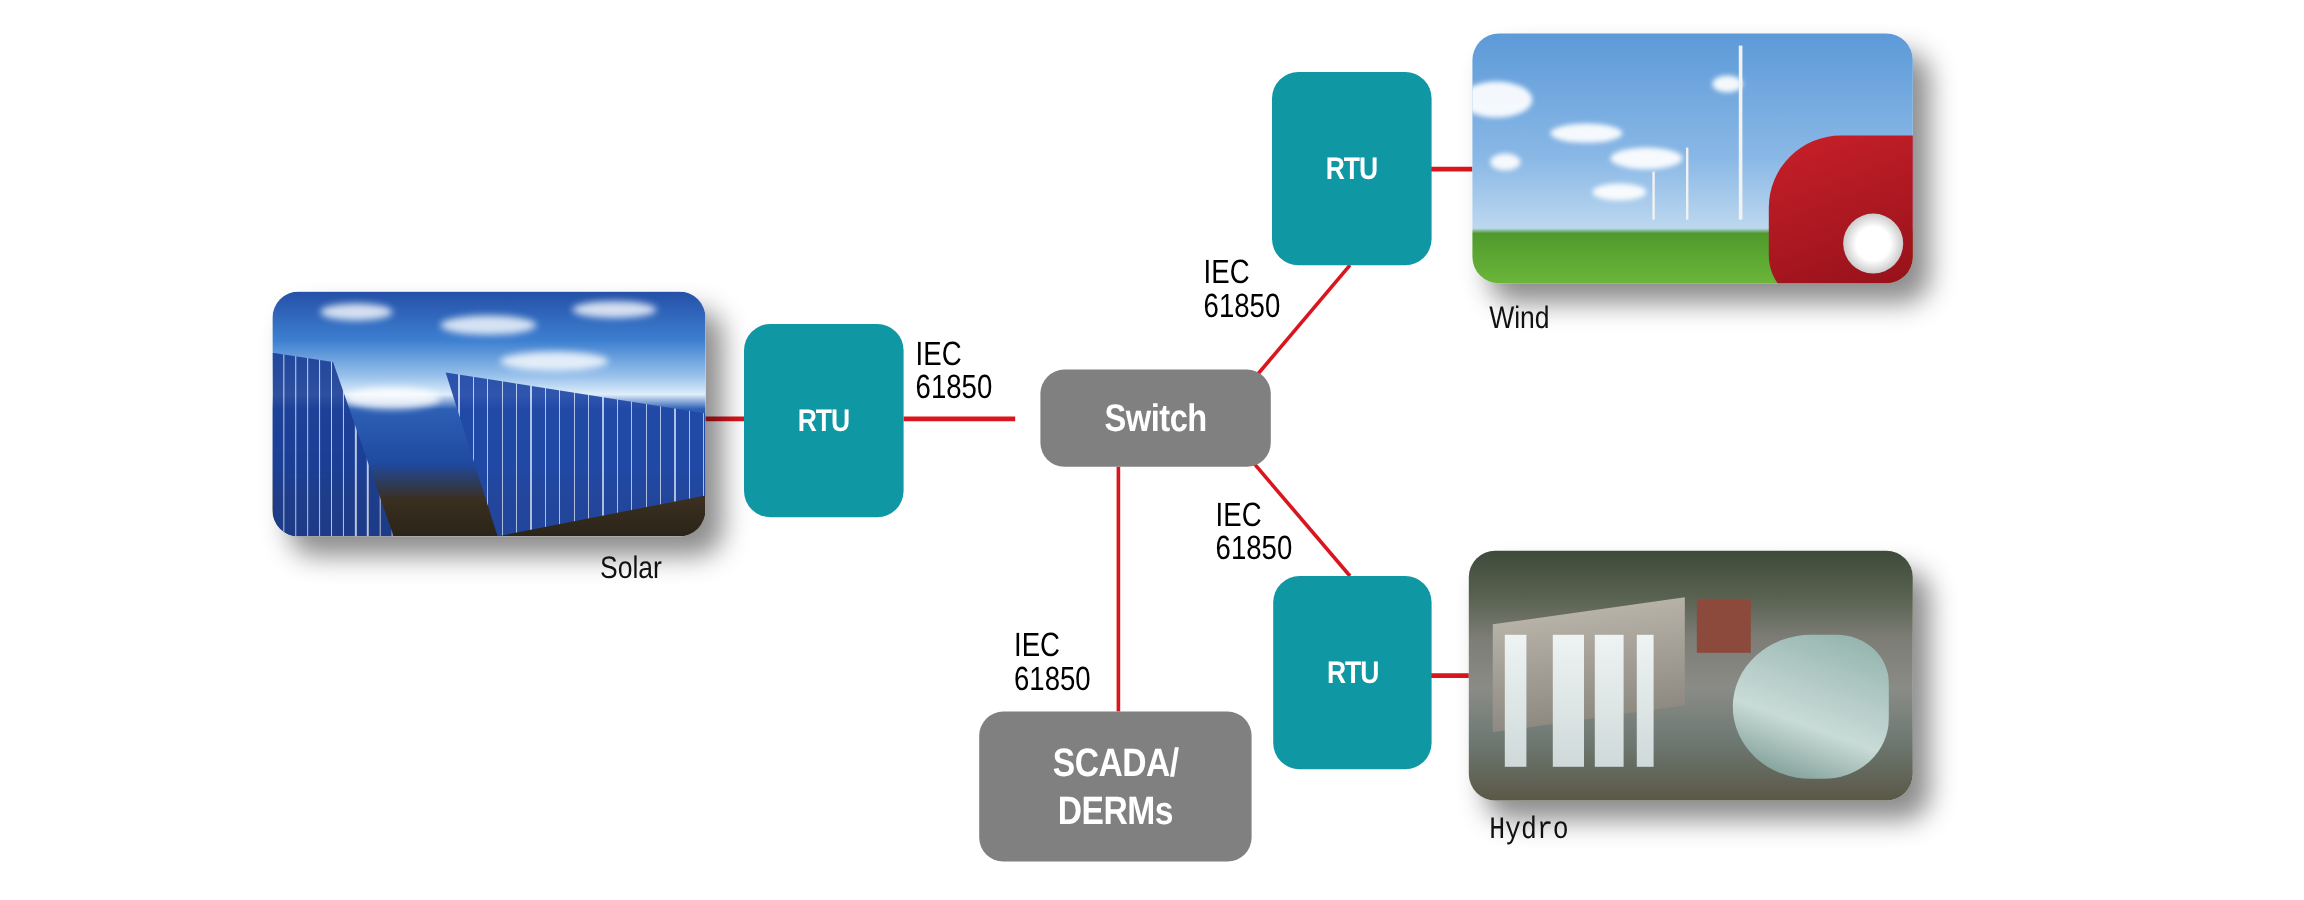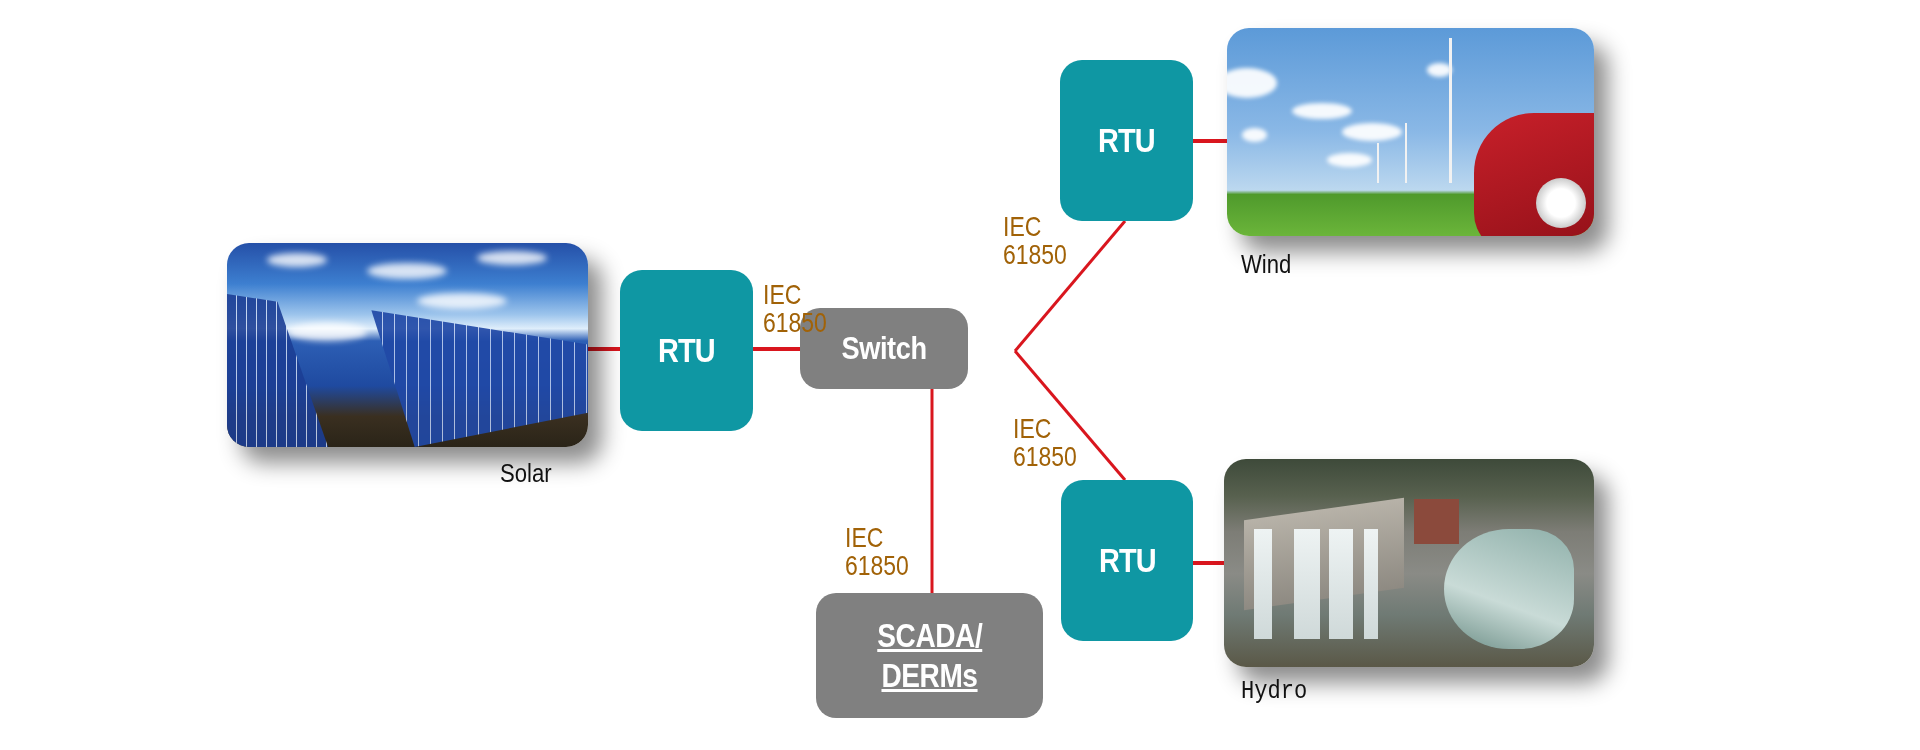--- a/index.html
+++ b/index.html
@@ -1,24 +1,24 @@
 <!DOCTYPE html>
 <html><head>
 <meta charset="utf-8">
 <style>
   html,body{margin:0;padding:0;background:#ffffff;}
   body{width:1920px;height:750px;position:relative;overflow:hidden;font-family:"Liberation Sans",sans-serif;}
   svg.links{position:absolute;left:0;top:0;width:1920px;height:750px;}
   .node{position:absolute;display:flex;align-items:center;justify-content:center;text-align:center;color:#ffffff;font-weight:bold;font-family:"Liberation Sans Narrow","Liberation Sans",sans-serif;transform-origin:center;}
-  .rtu{background:#0f97a3;border-radius:22px;font-size:34px;letter-spacing:-1px;}
+  .rtu{background:#0f97a3;border-radius:22px;font-size:26px;letter-spacing:-1px;}
   .gray{background:#808080;border-radius:20px;}
   .switch{font-size:32px;letter-spacing:-0.5px;}
-  .scada{font-size:33px;line-height:40px;letter-spacing:-0.5px;text-decoration:underline;}
+  .scada{font-size:33px;line-height:40px;letter-spacing:-0.5px;}
   .node span{display:inline-block;transform:scaleX(0.85);}
-  .iec{position:absolute;color:#a16207;font-size:28px;line-height:28px;font-family:"Liberation Sans",sans-serif;}
+  .iec{position:absolute;color:#000000;font-size:28px;line-height:28px;font-family:"Liberation Sans",sans-serif;}
   .iec span{display:block;transform:scaleX(0.82);transform-origin:left;}
   .photo{position:absolute;border-radius:22px;overflow:hidden;box-shadow:14px 16px 22px rgba(0,0,0,0.45);}
   .caption{position:absolute;font-size:26px;color:#111;}
   .caption span{display:inline-block;transform:scaleX(0.85);transform-origin:left;}
   
   .solar{left:227px;top:243px;width:361px;height:204px;
     background:
       linear-gradient(100deg, transparent 0 26%, rgba(20,40,110,0.0) 26%),
       linear-gradient(180deg,#2550a8 0%,#3d7fd0 20%,#9cc4ec 35%,#dfeefb 42%,#2d5fb5 48%,#1f4aa0 70%,#3a2f20 85%,#2a2418 100%);}
   .solar .p1{position:absolute;left:0;top:25%;width:28%;height:75%;background:repeating-linear-gradient(90deg,#1c3f95 0 9px,#c9d6f0 9px 10px),#1c3f95;opacity:0.9;clip-path:polygon(0 0,50% 5%,100% 100%,0 100%);}
@@ -90,21 +90,21 @@
 <div class="node rtu" style="left:620px;top:270px;width:133px;height:161px;">
   <span>RTU</span>
 </div>
 <div class="node rtu" style="left:1060px;top:60px;width:133px;height:161px;">
   <span>RTU</span>
 </div>
 <div class="node rtu" style="left:1061px;top:480px;width:132px;height:161px;">
   <span>RTU</span>
 </div>
 
-<div class="node gray switch" style="left:800px;top:308px;width:168px;height:81px;">
+<div class="node gray switch" style="left:867px;top:308px;width:192px;height:81px;">
   <span>Switch</span>
 </div>
 
 <div class="node gray scada" style="left:816px;top:593px;width:227px;height:125px;flex-direction:column;">
   <span>SCADA/</span>
   <span>DERMs</span>
 </div>
 
 <div class="iec" style="left:763px;top:281px;">
   <span>IEC</span>

